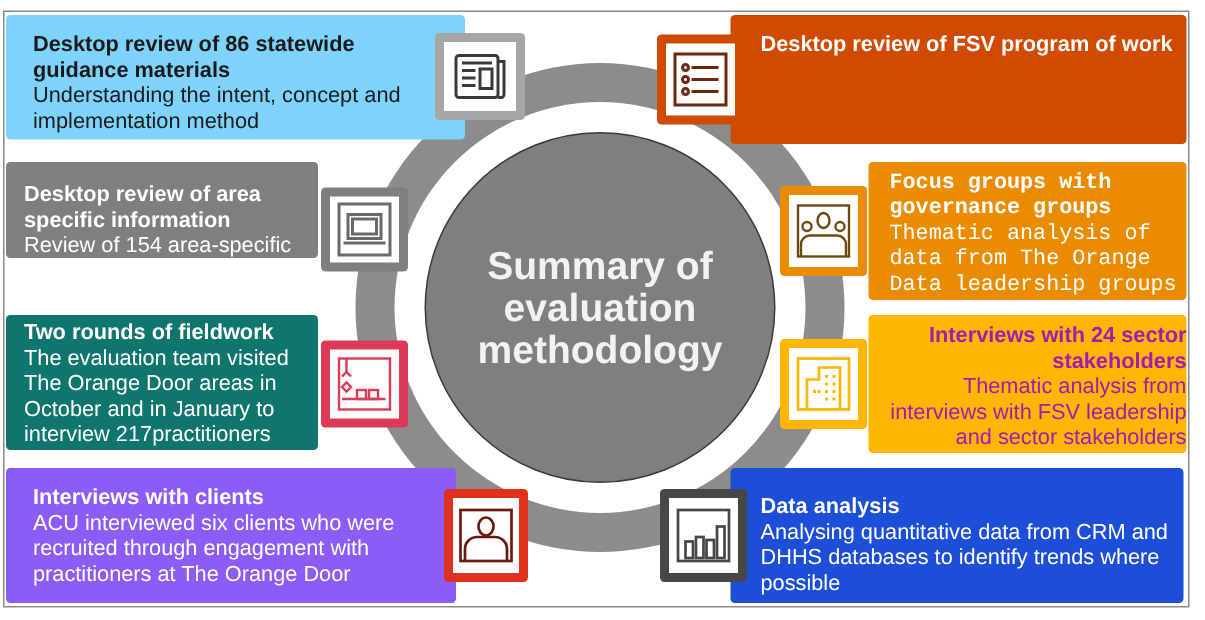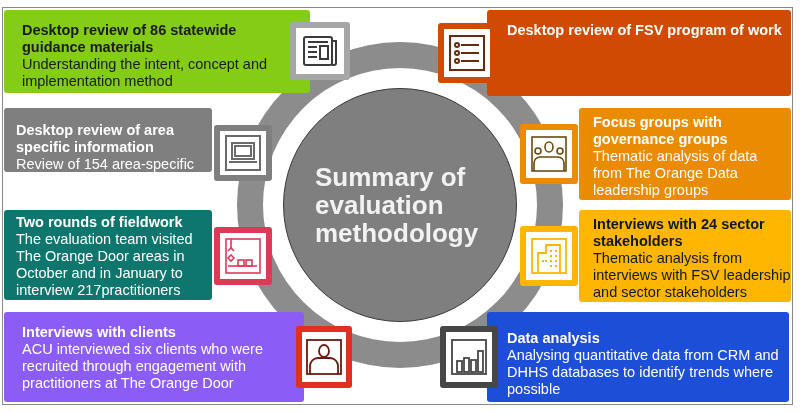--- a/index.html
+++ b/index.html
@@ -6,21 +6,21 @@
   body { width:803px; height:413px; position:relative; overflow:hidden;
          font-family:"Liberation Sans", sans-serif; }
   .frame { position:absolute; left:2px; top:7px; width:791px; height:398px;
            border:1px solid #8a8a8a; box-sizing:border-box; background:#fff; }
   .ring-outer { position:absolute; left:237px; top:42px; width:326px; height:326px;
                 border-radius:50%; background:#8c8c8c; }
   .ring-white { position:absolute; left:263px; top:68px; width:274px; height:274px;
                 border-radius:50%; background:#ffffff; }
   .core { position:absolute; left:283px; top:88px; width:234px; height:234px;
           border-radius:50%; background:#7f7f7f; border:1px solid #3a3a3a; box-sizing:border-box;
-          display:flex; align-items:center; justify-content:center; text-align:left; }
+          display:flex; align-items:center; justify-content:center; text-align:center; }
   .core-title { color:#f2f2f2; font-weight:bold; font-size:26px; line-height:28px; width:170px; }
 
   .box { position:absolute; border-radius:3px; box-sizing:border-box; }
   .box .txt { position:absolute; font-size:14.5px; line-height:17px; }
   .box .ttl { font-weight:bold; display:block; }
   .box .dsc { display:block; }
 
   .icon-tile { position:absolute; width:60px; height:58px; border-radius:3px; box-sizing:border-box;
                padding:6px; }
   .icon-inner { width:100%; height:100%; background:#fff; box-sizing:border-box;
@@ -31,21 +31,21 @@
 <body>
 
 <div class="frame"></div>
 
 <div class="ring-outer"></div>
 <div class="ring-white"></div>
 <div class="core">
   <div class="core-title">Summary of evaluation methodology</div>
 </div>
 
-<div class="box" style="left:4px; top:10px; width:306px; height:83px; background:#84cc16;">
+<div class="box" style="left:4px; top:10px; width:306px; height:83px; background:#7dd3fc;">
   <div class="txt" style="left:18px; top:12px; width:260px; color:#1a1a1a;">
     <span class="ttl">Desktop review of 86 statewide guidance materials</span>
     <span class="dsc">Understanding the intent, concept and implementation method</span>
   </div>
 </div>
 <div class="icon-tile" style="left:290px; top:22px; background:#a6a6a6;">
   <div class="icon-inner">
     <svg viewBox="0 0 40 40" fill="none" stroke="#3a3a3a" stroke-width="2">
       <rect x="4" y="6" width="28" height="28" rx="2"></rect>
       <path d="M32 10 h4 v22 a2 2 0 0 1 -2 2 h-2"></path>
@@ -123,40 +123,40 @@
       <circle cx="10" cy="12" r="2"></circle>
         <line x1="14" y1="12" x2="32" y2="12"></line>
       <circle cx="10" cy="20" r="2"></circle>
         <line x1="14" y1="20" x2="32" y2="20"></line>
       <circle cx="10" cy="28" r="2"></circle>
         <line x1="14" y1="28" x2="32" y2="28"></line>
     </svg>
   </div>
 </div>
 
-<div class="box" style="left:579px; top:108px; width:212px; height:92px; background:#eb8c00;">
+<div class="box" style="left:579px; top:108px; width:212px; height:92px; background:#eb8c00;font-family:Liberation Mono, monospace;">
   <div class="txt" style="left:14px; top:6px; width:196px; color:#ffffff;">
     <span class="ttl">Focus groups with governance groups</span>
     <span class="dsc">Thematic analysis of data from The Orange Data leadership groups</span>
   </div>
 </div>
 <div class="icon-tile" style="left:520px; top:124px; width:58px; height:60px; background:#eb8c00;">
   <div class="icon-inner">
     <svg viewBox="0 0 40 40" fill="none" stroke="#6b4a10" stroke-width="1.6">
       <rect x="3" y="3" width="34" height="34"></rect>
       <ellipse cx="20" cy="13" rx="4" ry="5"></ellipse>
       <circle cx="9" cy="17" r="3"></circle>
       <circle cx="31" cy="17" r="3"></circle>
       <path d="M5 37 v-8 a6 6 0 0 1 6 -6 h18 a6 6 0 0 1 6 6 v8"></path>
     </svg>
   </div>
 </div>
 
 <div class="box" style="left:579px; top:210px; width:212px; height:92px; background:#ffb600;">
-  <div class="txt" style="left:14px; top:6px; width:198px; color:#0f172a;">
+  <div class="txt" style="left:14px; top:6px; width:198px; color:#a21caf;text-align:right;">
     <span class="ttl">Interviews with 24 sector stakeholders</span>
     <span class="dsc">Thematic analysis from interviews with FSV leadership and sector stakeholders</span>
   </div>
 </div>
 <div class="icon-tile" style="left:520px; top:226px; width:58px; height:60px; background:#ffb600;">
   <div class="icon-inner">
     <svg viewBox="0 0 40 40" fill="none" stroke="#ffb600" stroke-width="1.8">
       <rect x="3" y="3" width="34" height="34"></rect>
       <path d="M9 37 v-20 h8 v-8 h14 v28"></path>
       <g fill="#ffb600" stroke="none">

